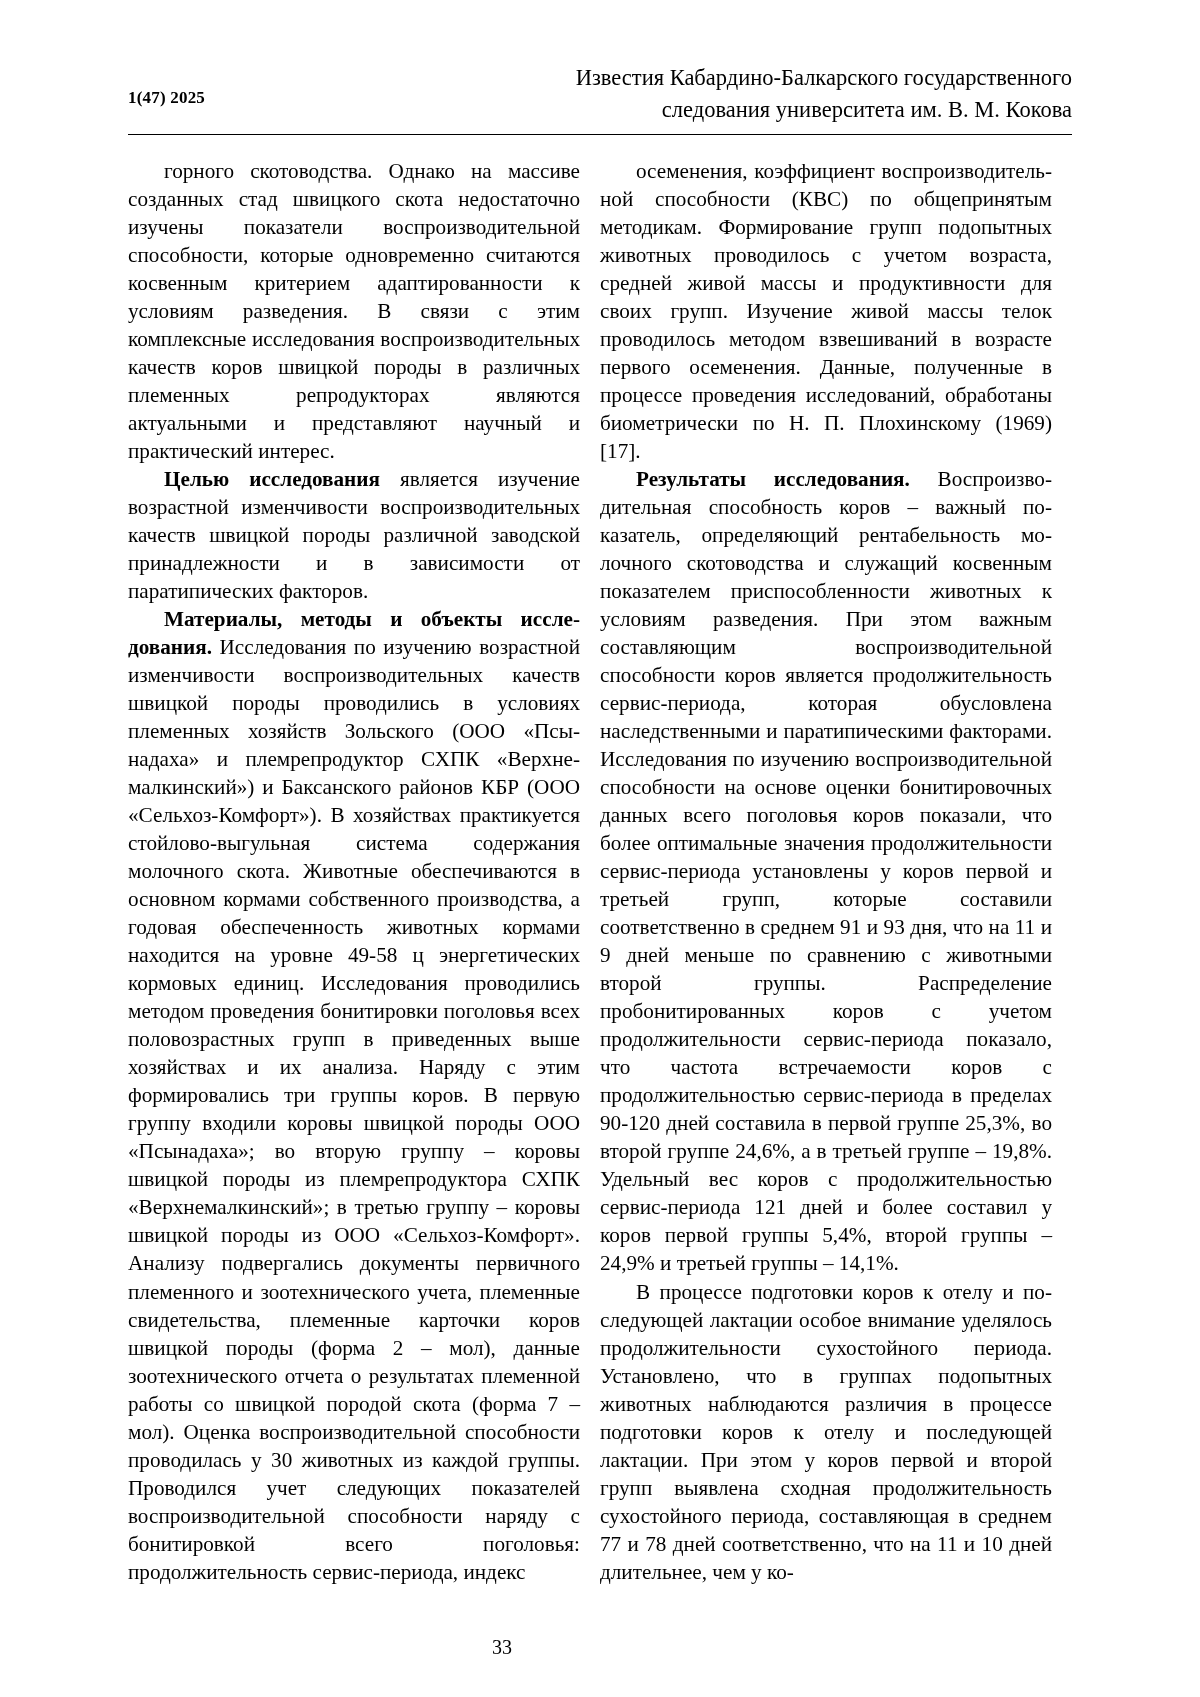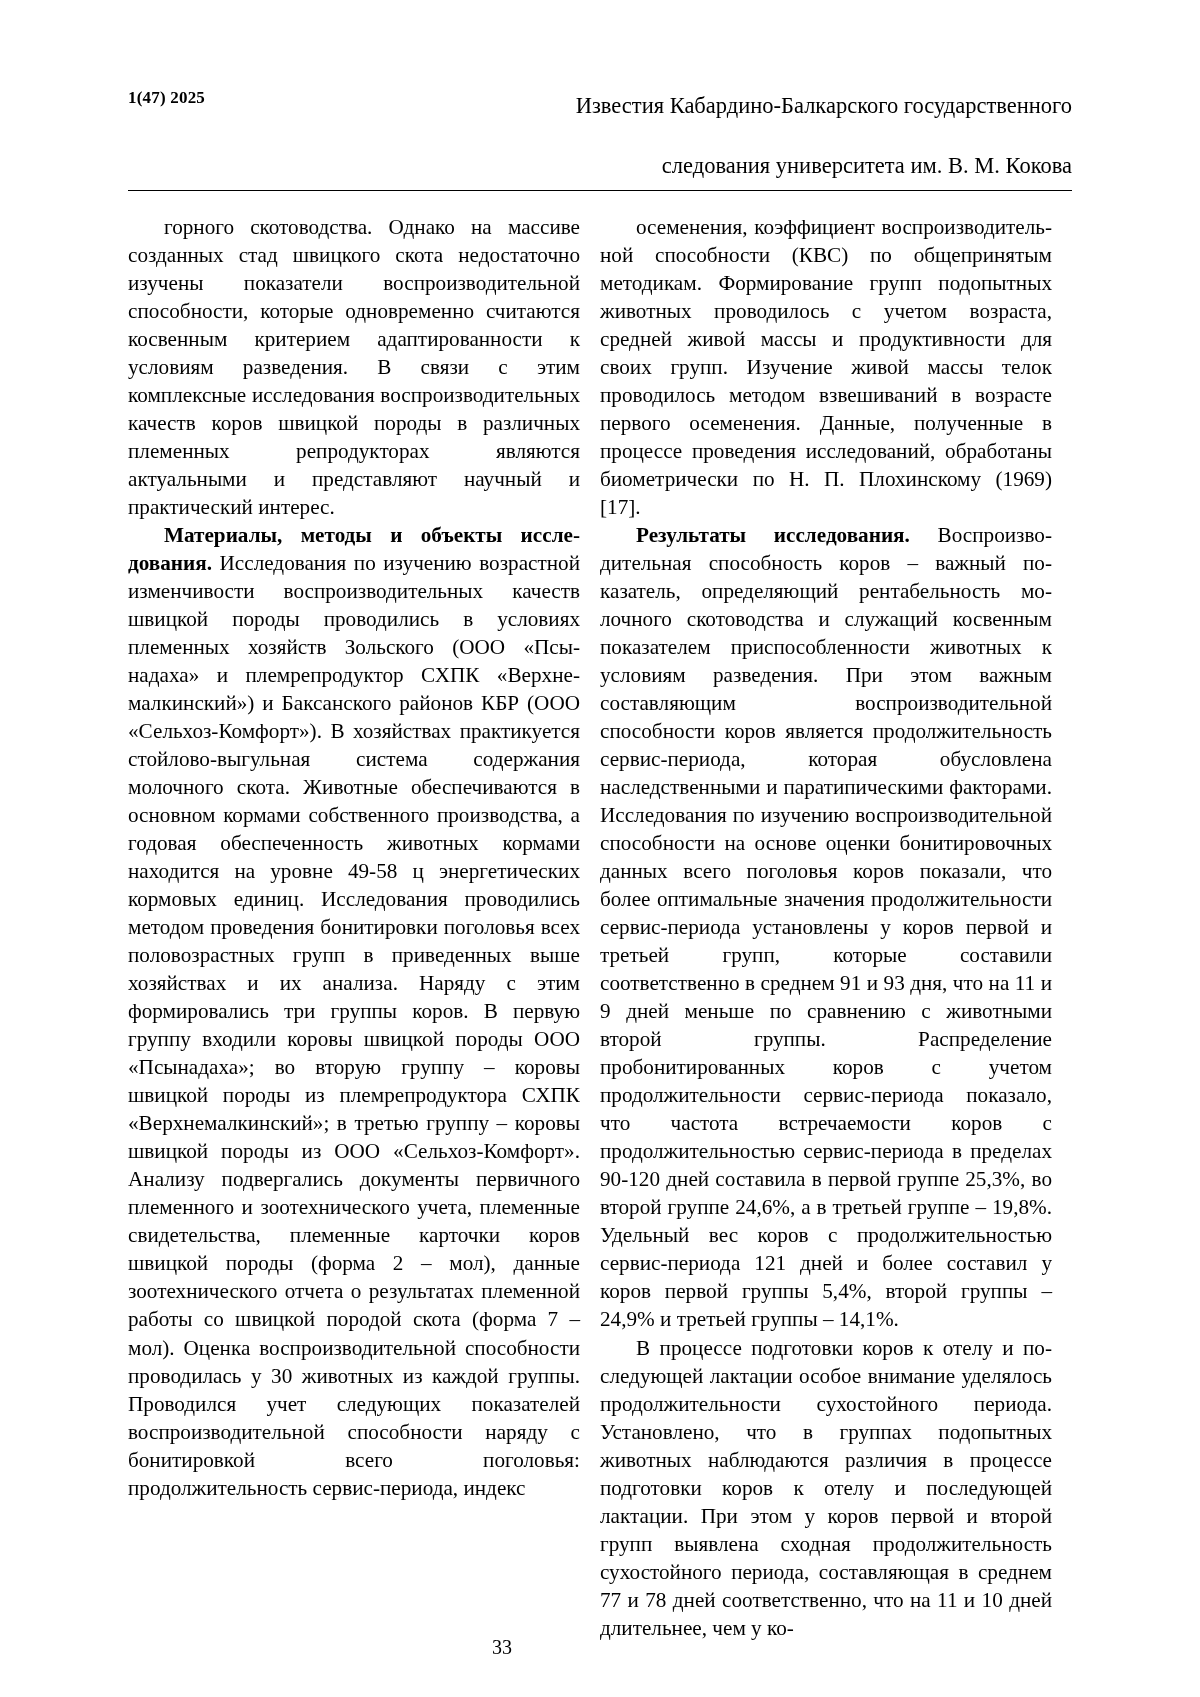--- a/index.html
+++ b/index.html
@@ -36,21 +36,20 @@
   }
   .journal-title {
     text-align: right;
     font-size: 22.5px;
     line-height: 1.42;
     width: 700px;
   }
   .journal-title .line {
     display: block;
     white-space: nowrap;
-    margin-top: 28px;
   }
   .rule {
     border: none;
     border-top: 1.6px solid #000;
     margin: 8px 0 22px 0;
   }
   .columns {
     display: flex;
     gap: 20px;
     align-items: flex-start;
@@ -91,20 +90,21 @@
       <span class="line">следования университета им. В. М. Кокова</span>
     </div>
   </header>
 
   <hr class="rule">
 
   <div class="columns">
 
     <div class="col">
       <p class="para">горного скотоводства. Однако на массиве созданных стад швицкого скота недостаточно изучены показатели воспроизводительной способности, которые одновременно счита­ются косвенным критерием адаптированно­сти к условиям разведения. В связи с этим комплексные исследования воспроизводи­тельных качеств коров швицкой породы в различных племенных репродукторах явля­ются актуальными и представляют научный и практический интерес.</p>
+      <p class="para"><span class="bold">Целью исследования</span><span> является изучение возрастной изменчивости воспроизводитель­ных качеств швицкой породы различной за­водской принадлежности и в зависимости от паратипических факторов.</span></p>
       <p class="para"><span class="bold">Материалы, методы и объекты иссле­дования.</span><span> Исследования по изучению возрастной изменчивости воспроизводительных качеств швицкой породы проводились в условиях племенных хозяйств Зольского (ООО «Псы­надаха» и племрепродуктор СХПК «Верхне­малкинский») и Баксанского районов КБР (ООО «Сельхоз-Комфорт»). В хозяйствах практикуется стойлово-выгульная система со­держания молочного скота. Животные обес­печиваются в основном кормами собственно­го производства, а годовая обеспеченность животных кормами находится на уровне 49-58 ц энергетических кормовых единиц. Ис­следования проводились методом проведения бонитировки поголовья всех половозрастных групп в приведенных выше хозяйствах и их анализа. Наряду с этим формировались три группы коров. В первую группу входили ко­ровы швицкой породы ООО «Псынадаха»; во вторую группу – коровы швицкой породы из племрепродуктора СХПК «Верхнемалкин­ский»; в третью группу – коровы швицкой породы из ООО «Сельхоз-Комфорт». Анализу подвергались документы первичного племен­ного и зоотехнического учета, племенные свидетельства, племенные карточки коров швицкой породы (форма 2 – мол), данные зоотехнического отчета о результатах пле­менной работы со швицкой породой скота (форма 7 –мол). Оценка воспроизводительной способности проводилась у 30 животных из каждой группы. Проводился учет следующих показателей воспроизводительной способно­сти наряду с бонитировкой всего поголовья: продолжительность сервис-периода, индекс</span></p>
     </div>
 
     <div class="col">
       <p class="para">осеменения, коэффициент воспроизводитель­ной способности (КВС) по общепринятым методикам. Формирование групп подопытных животных проводилось с учетом возраста, средней живой массы и продуктивности для своих групп. Изучение живой массы телок проводилось методом взвешиваний в возрасте первого осеменения. Данные, полученные в процессе проведения исследований, обрабо­таны биометрически по Н. П. Плохинскому (1969) [17].</p>
       <p class="para"><span class="bold">Результаты исследования.</span><span> Воспроизво­дительная способность коров – важный по­казатель, определяющий рентабельность мо­лочного скотоводства и служащий косвен­ным показателем приспособленности живот­ных к условиям разведения. При этом важ­ным составляющим воспроизводительной способности коров является продолжитель­ность сервис-периода, которая обусловлена наследственными и паратипическими факто­рами. Исследования по изучению воспроиз­водительной способности на основе оценки бонитировочных данных всего поголовья коров показали, что более оптимальные зна­чения продолжительности сервис-периода установлены у коров первой и третьей групп, которые составили соответственно в среднем 91 и 93 дня, что на 11 и 9 дней меньше по сравнению с животными второй группы. Распределение пробонитированных коров с учетом продолжительности сервис-периода показало, что частота встречаемости коров с продолжительностью сервис-периода в пре­делах 90-120 дней составила в первой группе 25,3%, во второй группе 24,6%, а в третьей группе – 19,8%. Удельный вес коров с про­должительностью сервис-периода 121 дней и более составил у коров первой группы 5,4%, второй группы – 24,9% и третьей группы – 14,1%.</span></p>
       <p class="para">В процессе подготовки коров к отелу и по­следующей лактации особое внимание уделя­лось продолжительности сухостойного пе­риода. Установлено, что в группах подопыт­ных животных наблюдаются различия в про­цессе подготовки коров к отелу и последую­щей лактации. При этом у коров первой и второй групп выявлена сходная продолжи­тельность сухостойного периода, состав­ляющая в среднем 77 и 78 дней соответствен­но, что на 11 и 10 дней длительнее, чем у ко-</p>
     </div>
 
   </div>

